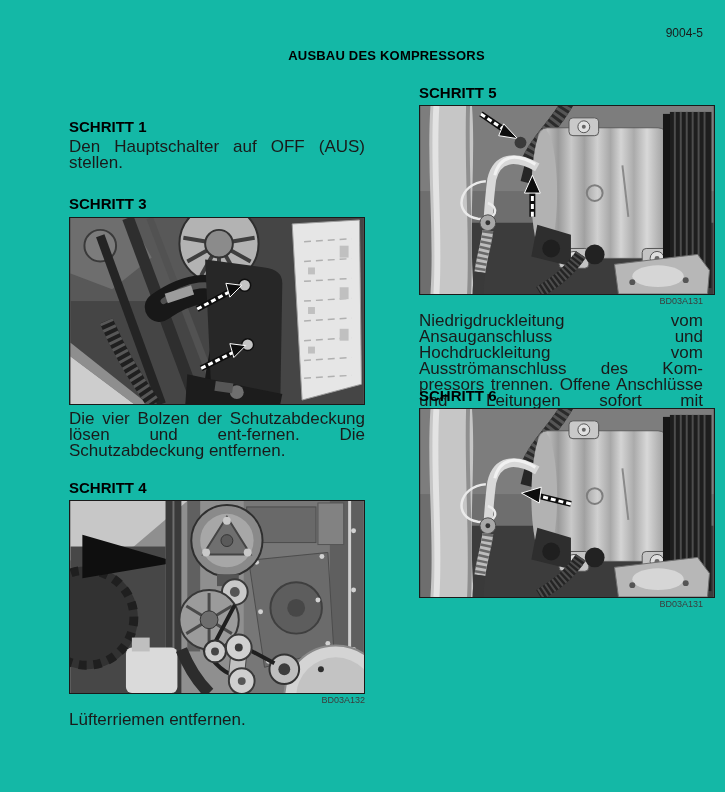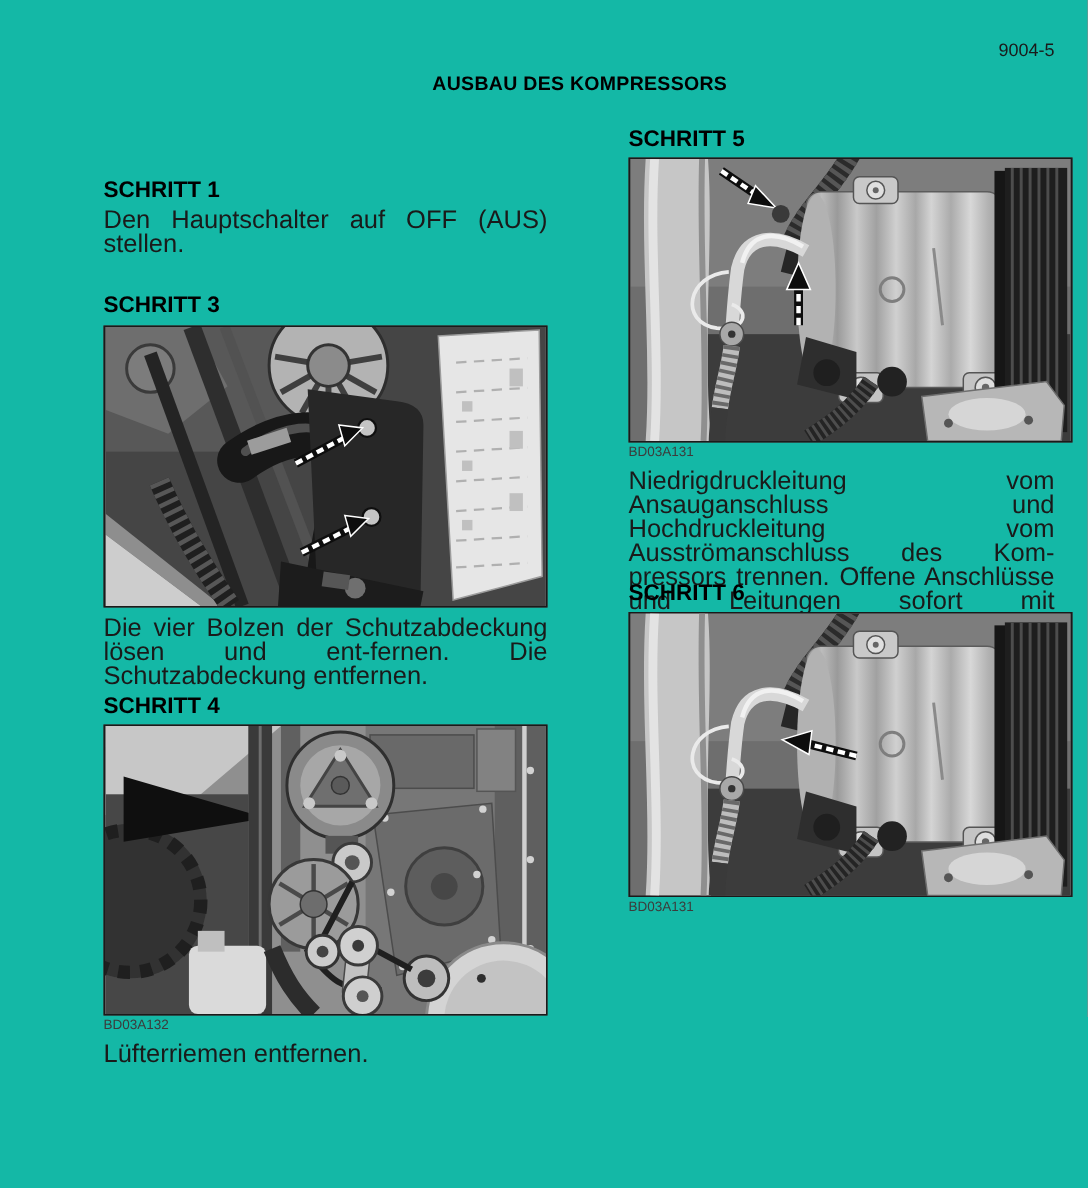--- a/index.html
+++ b/index.html
@@ -17,38 +17,38 @@
     position:absolute; top:48px; left:48px; width:677px;
     text-align:center; font-weight:bold; font-size:13px; color:#000;
     letter-spacing:0.2px;
   }
   .section { position:absolute; width:296px; }
   .sec-l { left:69px; }
   .sec-r { left:407px;padding-left:12px; }
   .sec-1 { top:75px;margin-top:44px; }
   .sec-2 { top:131px; }
   .sec-3 { top:196px; }
-  .sec-4 { top:463px; }
+  .sec-4 { top:480px; }
   .sec-5 { top:85px; }
   .sec-6 { top:388px; }
   .step-heading {
     font-weight:bold; font-size:15px; line-height:15px; color:#000;
     margin:0 0 5px 0;
   }
   .step-text {
     font-size:17px; line-height:16px; text-align:justify; color:#1a1a1a;
   }
   .figure { margin-top:6px; }
   .sec-4 .figure, .sec-5 .figure { margin-top:0; }
   .sec-6 .figure { margin-top:2px; }
   .photo {
     display:block; width:296px; border:1px solid #1a1a1a; background:#555;
   }
   .figure-caption {
-    font-size:9px; line-height:11px; color:#3c3c3c;
+    text-align:right; font-size:9px; line-height:11px; color:#3c3c3c;
     margin:1px 0 0 0;
   }
   .figure + .step-text, .fig-caption-wrap + .step-text { margin-top:6px; }
   .after-fig { margin-top:6px; }
   svg { display:block; }
 </style>
 </head>
 <body>
 
 <svg width="0" height="0" style="position:absolute" aria-hidden="true">

